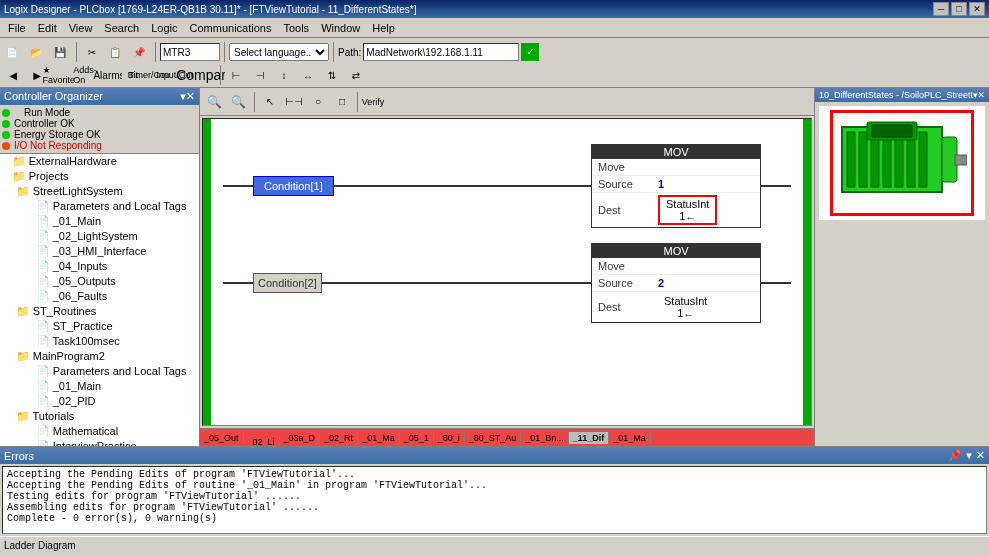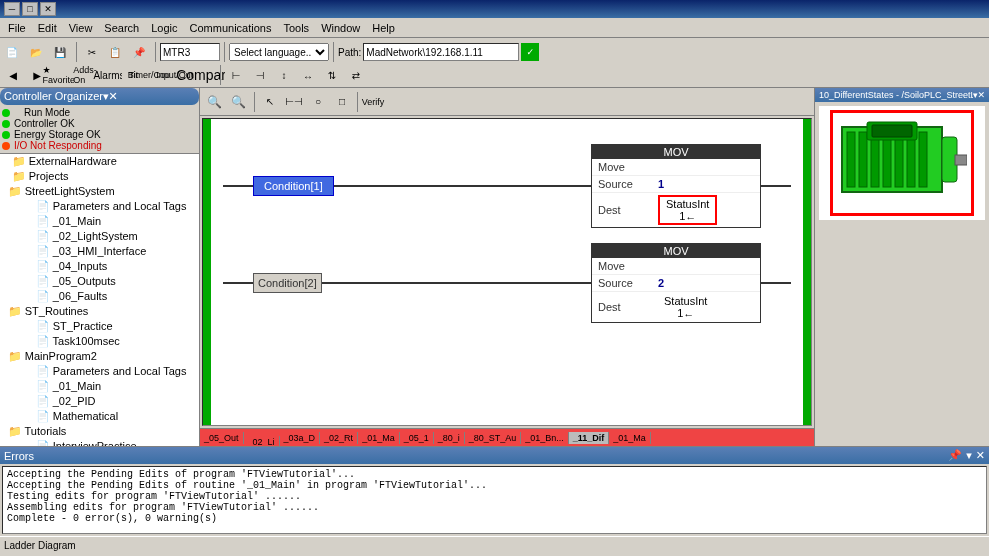--- a/index.html
+++ b/index.html
@@ -16,27 +16,28 @@
 
     
     #toolbar-area { background: #d4d0c8; border-bottom: 1px solid #808080; padding: 2px; display: flex; flex-direction: column; gap: 1px; }
     .toolbar-row { display: flex; align-items: center; gap: 2px; height: 24px; }
     .tb-btn { width: 22px; height: 22px; background: #d4d0c8; border: 1px solid transparent; display: flex; align-items: center; justify-content: center; cursor: pointer; font-size: 10px; }
     .tb-separator { width: 1px; height: 20px; background: #808080; margin: 0 2px; }
     .tb-input { height: 18px; border: 1px inset #808080; background: white; padding: 0 2px; font-size: 10px; }
     #tree-area { flex: 1; overflow-y: auto; background: white; font-size: 11px; }
     .tree-item { padding: 1px 2px; cursor: pointer; white-space: nowrap; overflow: hidden; }
     .tree-indent-1 { padding-left: 12px; }
-    .tree-indent-2 { padding-left: 8px; }
+    .tree-indent-2 { padding-left: 16px; }
     .tree-indent-3 { padding-left: 36px; }
   </style>
 </head>
 <body>
 
 <div id="title-bar">
+  <span style="font-size:10px; flex:1;">Logix Designer - PLCbox [1769-L24ER-QB1B 30.11]* - [FTViewTutorial - 11_DifferentStates*]</span>
   <div class="win-buttons">
     <div class="win-btn">─</div>
     <div class="win-btn">□</div>
     <div class="win-btn">✕</div>
   </div>
 </div>
 
 <div id="menu-bar">
   <div class="menu-item">File</div>
   <div class="menu-item">Edit</div>
@@ -91,21 +92,21 @@
     <div class="tb-btn">↔</div>
     <div class="tb-btn">⇅</div>
     <div class="tb-btn">⇄</div>
   </div>
 </div>
 
 <div style="display:flex; height:calc(556px - 18px - 20px - 52px - 90px - 18px);">
 
   <div style="width:200px; background:#d4d0c8; border-right:1px solid #808080; display:flex; flex-direction:column;">
 
-    <div style="background:linear-gradient(to bottom,#5a7fb5,#3a6ea5); color:white; padding:2px 4px; font-size:11px; display:flex; border-radius:7px;">
+    <div style="background:linear-gradient(to bottom,#5a7fb5,#3a6ea5); color:white; padding:2px 4px; font-size:11px; display:flex; justify-content:space-between;">
       <span>Controller Organizer</span>
       <span>▾✕</span>
     </div>
 
     <div style="padding:2px; font-size:10px; background:#d4d0c8; border-bottom:1px solid #808080;">
       <div style="display:flex; align-items:center; gap:14px;">
         <div style="width:8px;height:8px;background:#00cc00;border-radius:50%;"></div>
         <span>Run Mode</span>
       </div>
       <div style="display:flex; align-items:center; gap:4px;">
@@ -133,22 +134,22 @@
       <div class="tree-item tree-indent-3">📄 _04_Inputs</div>
       <div class="tree-item tree-indent-3">📄 _05_Outputs</div>
       <div class="tree-item tree-indent-3">📄 _06_Faults</div>
       <div class="tree-item tree-indent-2">📁 ST_Routines</div>
       <div class="tree-item tree-indent-3">📄 ST_Practice</div>
       <div class="tree-item tree-indent-3">📄 Task100msec</div>
       <div class="tree-item tree-indent-2">📁 MainProgram2</div>
       <div class="tree-item tree-indent-3">📄 Parameters and Local Tags</div>
       <div class="tree-item tree-indent-3">📄 _01_Main</div>
       <div class="tree-item tree-indent-3">📄 _02_PID</div>
+      <div class="tree-item tree-indent-2">📁 Tutorials</div>
       <div class="tree-item tree-indent-3">📄 Mathematical</div>
-      <div class="tree-item tree-indent-2">📁 Tutorials</div>
       <div class="tree-item tree-indent-3">📄 InterviewPractice</div>
 
     </div>
   </div>
 
   <div style="flex:1; display:flex; flex-direction:column; background:#d4d0c8;">
 
     <div style="background:#d4d0c8; border-bottom:1px solid #808080; height:28px; display:flex; align-items:center; padding:0 4px; gap:2px;">
       <div class="tb-btn" style="font-size:12px;">🔍</div>
       <div class="tb-btn" style="font-size:12px;">🔍</div>

